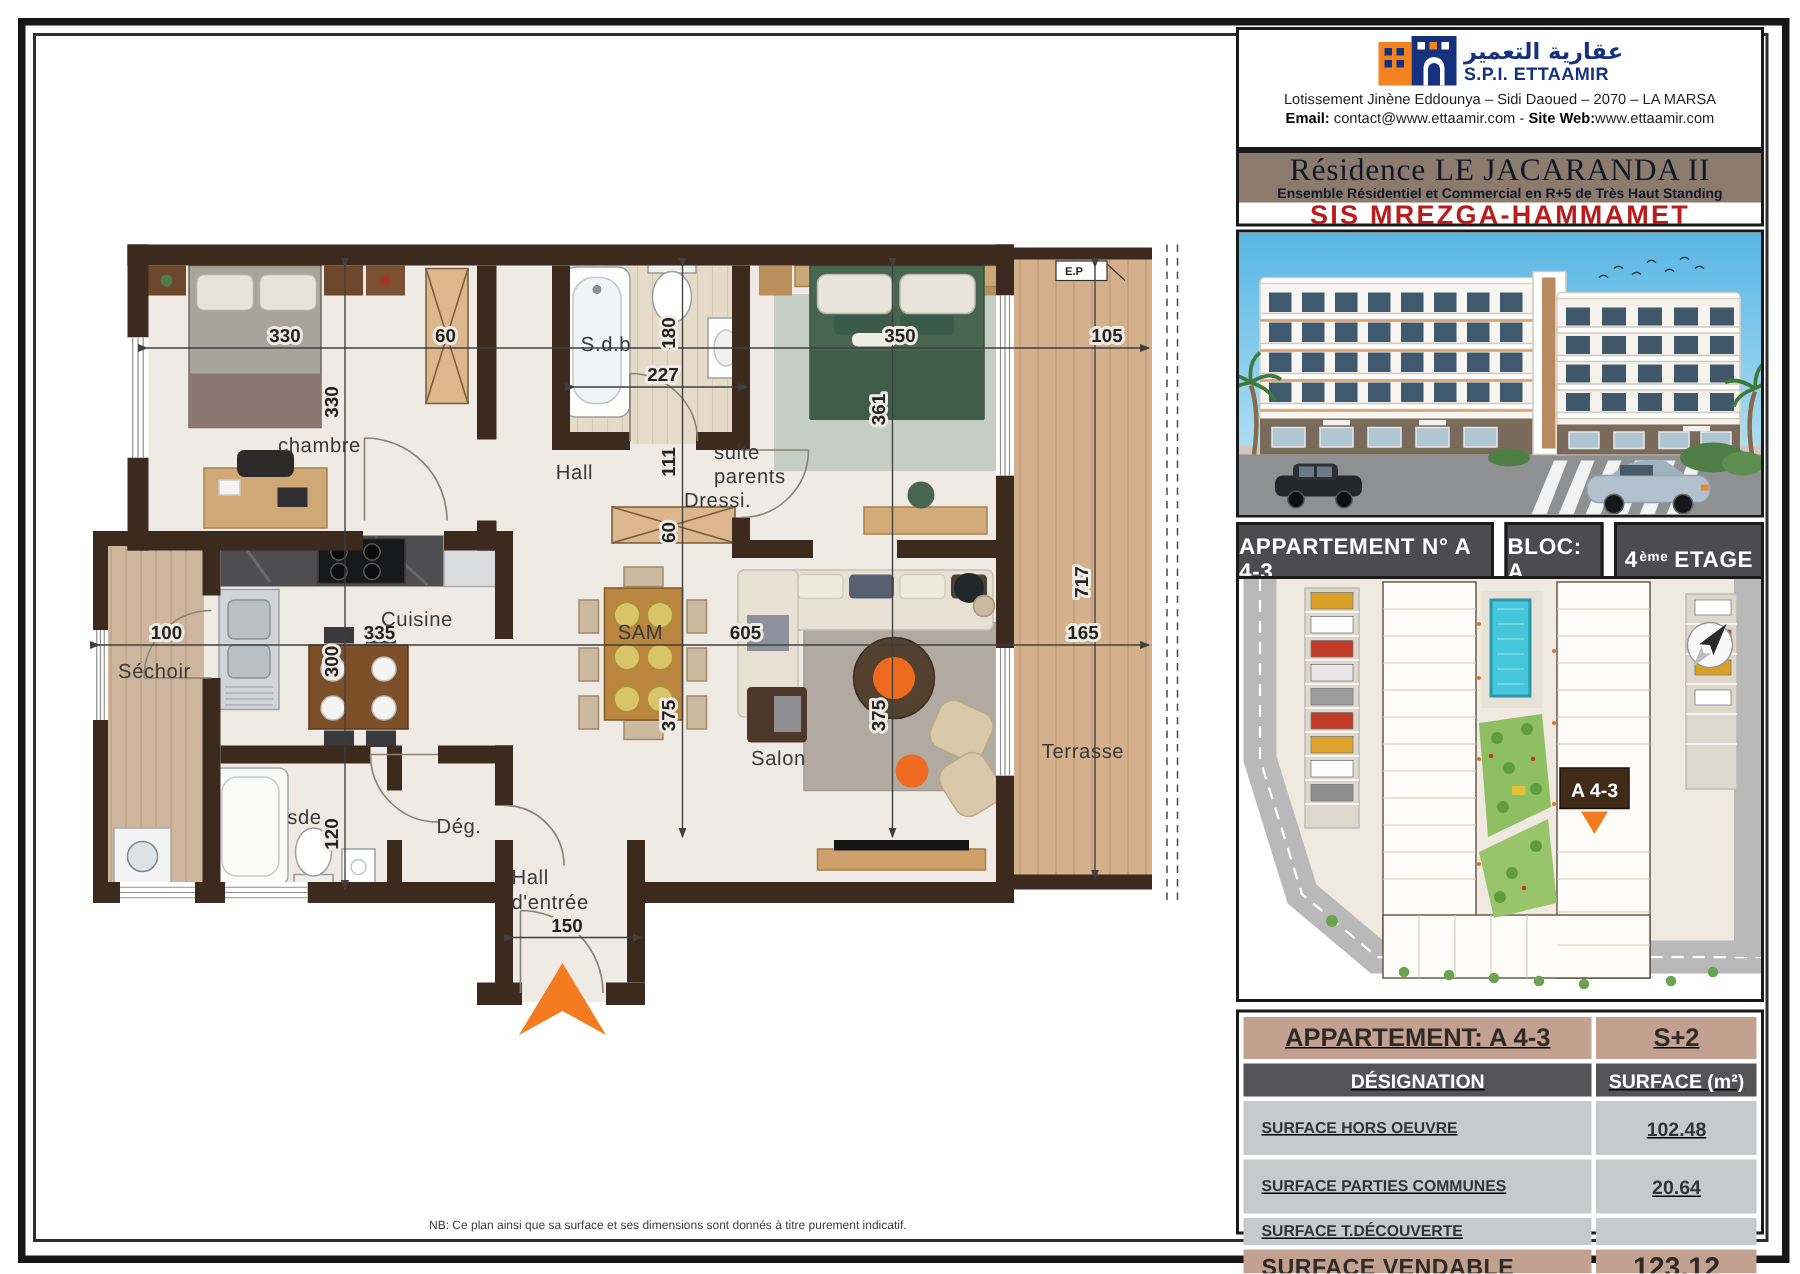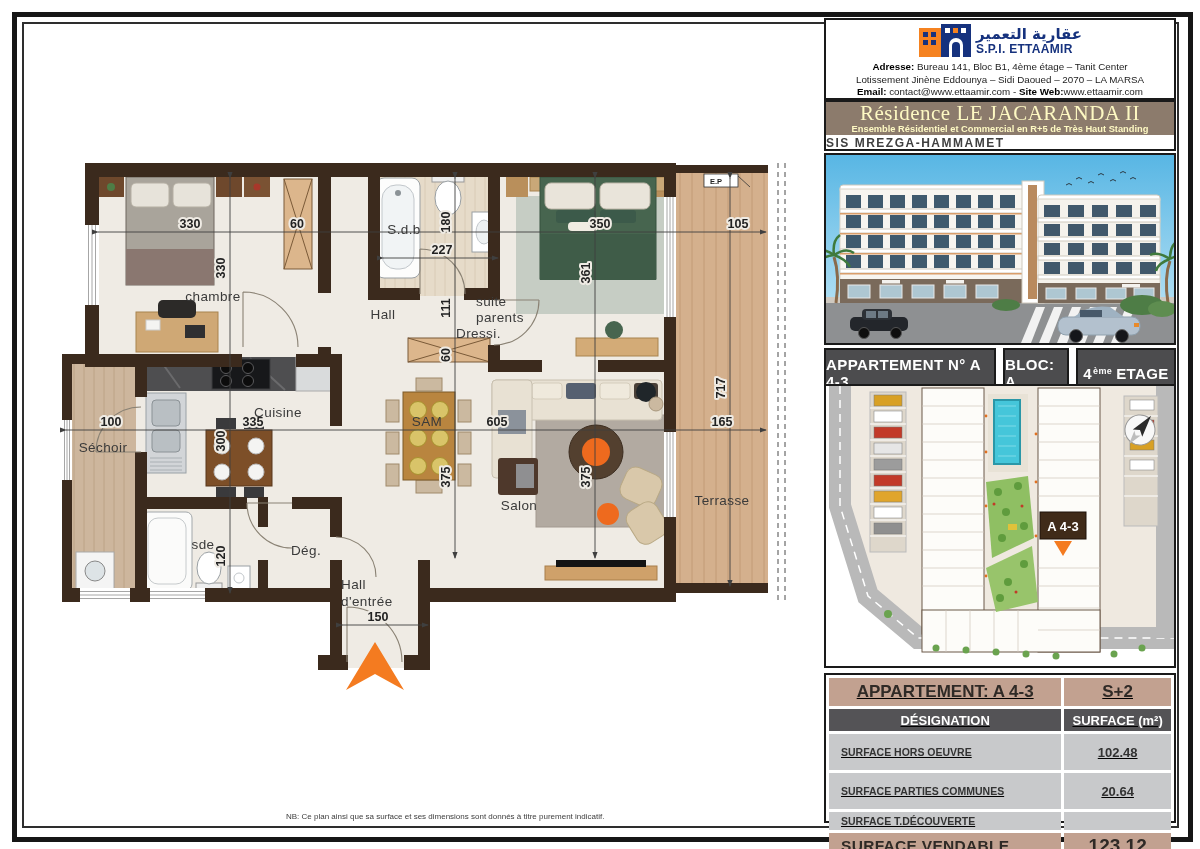--- a/index.html
+++ b/index.html
@@ -11,24 +11,24 @@
   
   .rbox{position:absolute;left:824px;width:352px;border:2px solid #1a1a1a;background:#fff;box-sizing:border-box;}
   .hdr{top:18px;height:82px;text-align:center;}
   .logo-row{display:flex;justify-content:center;align-items:center;gap:4px;margin-top:3px;}
   .logo-txt{text-align:left;line-height:1.1;}
   .arabic{font-family:"DejaVu Sans",sans-serif;font-weight:bold;font-size:15px;color:#16327e;}
   .company{font-weight:bold;font-size:12px;color:#16327e;letter-spacing:.3px;}
   .addr{font-size:9.8px;color:#1c1c1c;line-height:12.5px;margin-top:2px;}
   .addr b{color:#000;}
   .title-box{top:100px;height:51px;padding:0;}
-  .title-main-wrap{background:#8c7b6c;height:33px;text-align:center;color:#fef9c3;}
+  .title-main-wrap{background:#8c7b6c;height:33px;text-align:center;color:#0f172a;}
   .title-main{font-family:"Liberation Serif",serif;font-size:21px;line-height:22px;letter-spacing:.5px;}
   .title-sub{font-size:9.3px;font-weight:bold;line-height:10px;}
-  .title-loc{font-size:12px;font-weight:bold;color:#404040;letter-spacing:1.5px;line-height:17px;}
+  .title-loc{text-align:center;font-size:18px;font-weight:bold;color:#b91c1c;letter-spacing:1.5px;line-height:17px;}
   .render-box{top:153px;height:192px;padding:0;overflow:hidden;}
   .strip{position:absolute;left:824px;top:348px;width:352px;height:50px;display:flex;justify-content:space-between;}
   .sbox{background:#4c4c4e;border:2px solid #1a1a1a;color:#fff;font-weight:bold;font-size:15px;
         display:flex;align-items:center;justify-content:center;box-sizing:border-box;letter-spacing:.4px;}
   .sbox sup{font-size:9px;margin:-4px 1px 0 1px;}
   .site-box{top:384px;height:284px;padding:0;overflow:hidden;}
   .table-box{top:673px;height:150px;padding:3px;background:#fff;}
   .trow{display:flex;gap:3px;margin-bottom:3px;text-decoration:underline;}
   .cell{display:flex;align-items:center;justify-content:center;box-sizing:border-box;}
   .cL{width:235px;} .cR{width:108px;}
@@ -343,21 +343,20 @@
           <rect x="43" y="5" width="5" height="5" fill="#ffffff"></rect>
         <path d="M31 34 V22 a7 7 0 0 1 14 0 V34 Z" fill="#ffffff"></path>
         <path d="M34 34 V23 a4 4 0 0 1 8 0 V34 Z" fill="#16327e"></path>
       </svg>
       <div class="logo-txt">
         <div class="arabic">عقارية التعمير</div>
         <div class="company">S.P.I. ETTAAMIR</div>
       </div>
     </div>
     <div class="addr">
-      <div><b>Adresse:</b><span> Bureau 141, Bloc B1, 4ème étage – Tanit Center</span></div>
       <div>Lotissement Jinène Eddounya – Sidi Daoued – 2070 – LA MARSA</div>
       <div><b>Email:</b><span> contact@www.ettaamir.com - </span><b>Site Web:</b><span>www.ettaamir.com</span></div>
     </div>
   </div>
 
   <div class="rbox title-box">
     <div class="title-main-wrap">
       <div class="title-main">Résidence LE JACARANDA II</div>
       <div class="title-sub">Ensemble Résidentiel et Commercial en R+5 de Très Haut Standing</div>
     </div>

